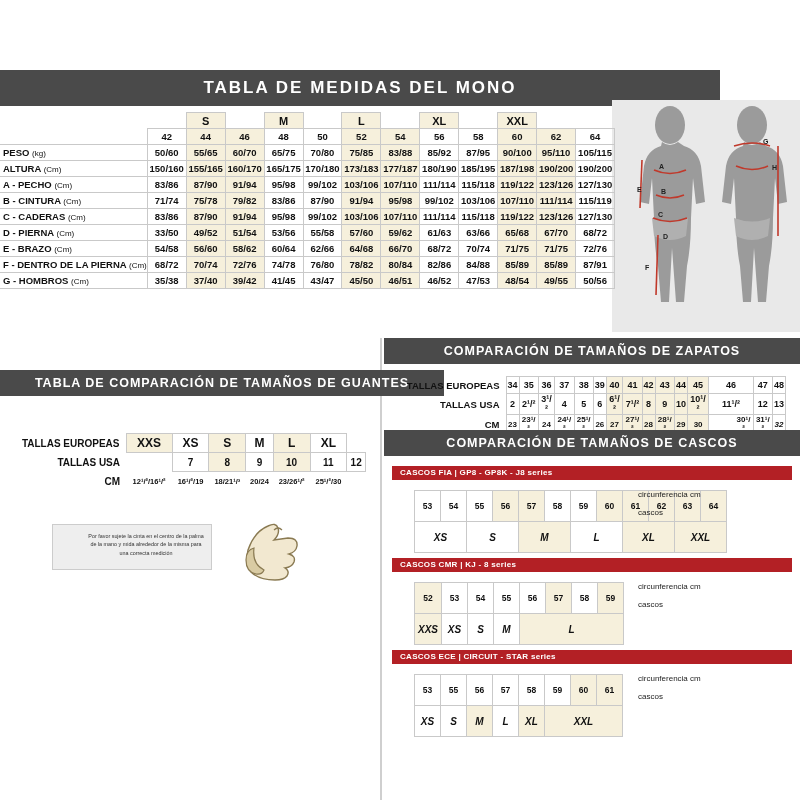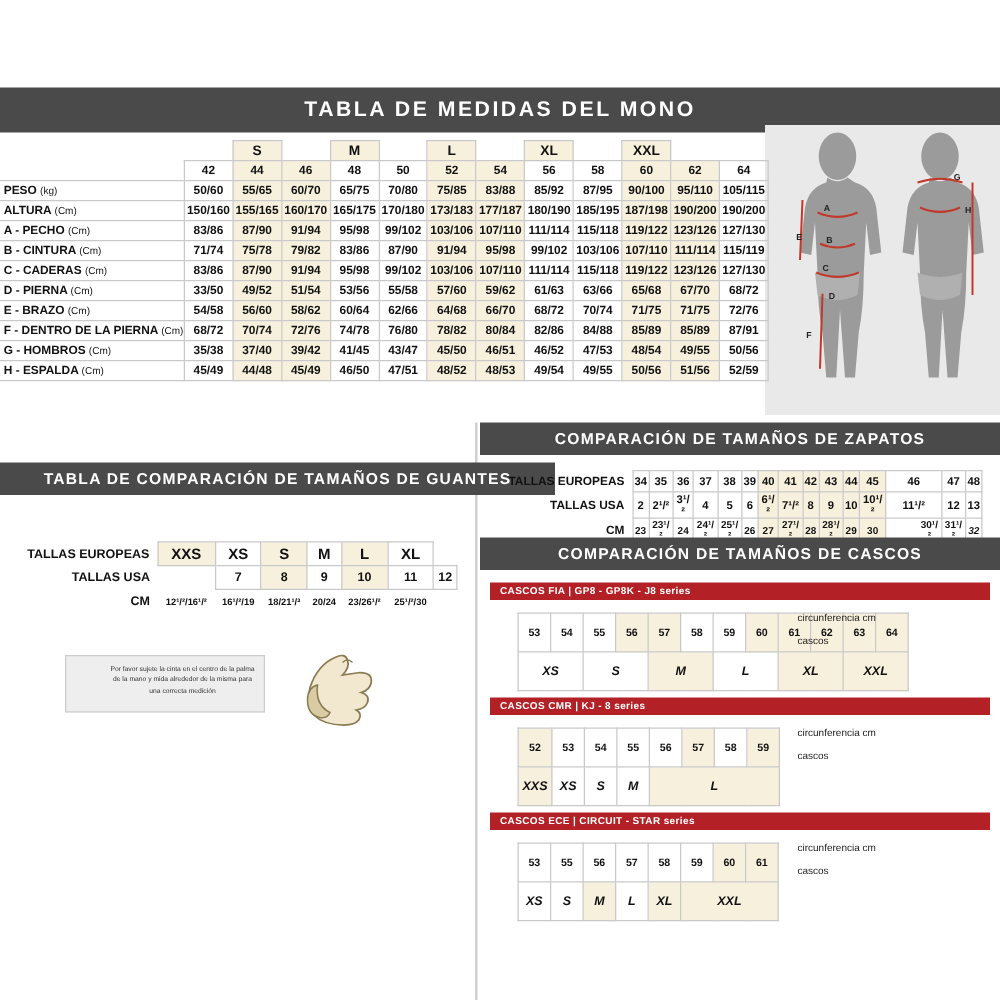--- a/index.html
+++ b/index.html
@@ -13,21 +13,21 @@
     position: relative;
     width: 800px; height: 800px;
     overflow: hidden;
     background: #ffffff;
   }
 
   
   .main-header {
     position: absolute;
     left: 0; top: 70px;
-    width: 800px; height: 36px;
+    width: 720px; height: 36px;
     background: #4a4a4a;
     color: #ffffff;
     display: flex; align-items: center; justify-content: center;
     letter-spacing: 2px;
     font-size: 17px;
     font-weight: bold;
   }
 
   
   .suit-wrap {
@@ -412,35 +412,20 @@
             <td class="hl">39/42</td>
             <td>41/45</td>
             <td>43/47</td>
             <td class="hl">45/50</td>
             <td class="hl">46/51</td>
             <td>46/52</td>
             <td>47/53</td>
             <td class="hl">48/54</td>
             <td class="hl">49/55</td>
             <td>50/56</td>
-          </tr>
-          <tr class="numrow">
-            <td class="rowlabel">H - ESPALDA <span class="unit">(Cm)</span></td>
-            <td>45/49</td>
-            <td class="hl">44/48</td>
-            <td class="hl">45/49</td>
-            <td>46/50</td>
-            <td>47/51</td>
-            <td class="hl">48/52</td>
-            <td class="hl">48/53</td>
-            <td>49/54</td>
-            <td>49/55</td>
-            <td class="hl">50/56</td>
-            <td class="hl">51/56</td>
-            <td>52/59</td>
           </tr>
         </tbody>
     </table>
   </div>
 
   <div class="gloves-panel">
     <div class="sec-head gloves-head">TABLA DE COMPARACIÓN DE TAMAÑOS DE GUANTES</div>
 
     <table class="gloves">
       <tbody id="gloves-body">

